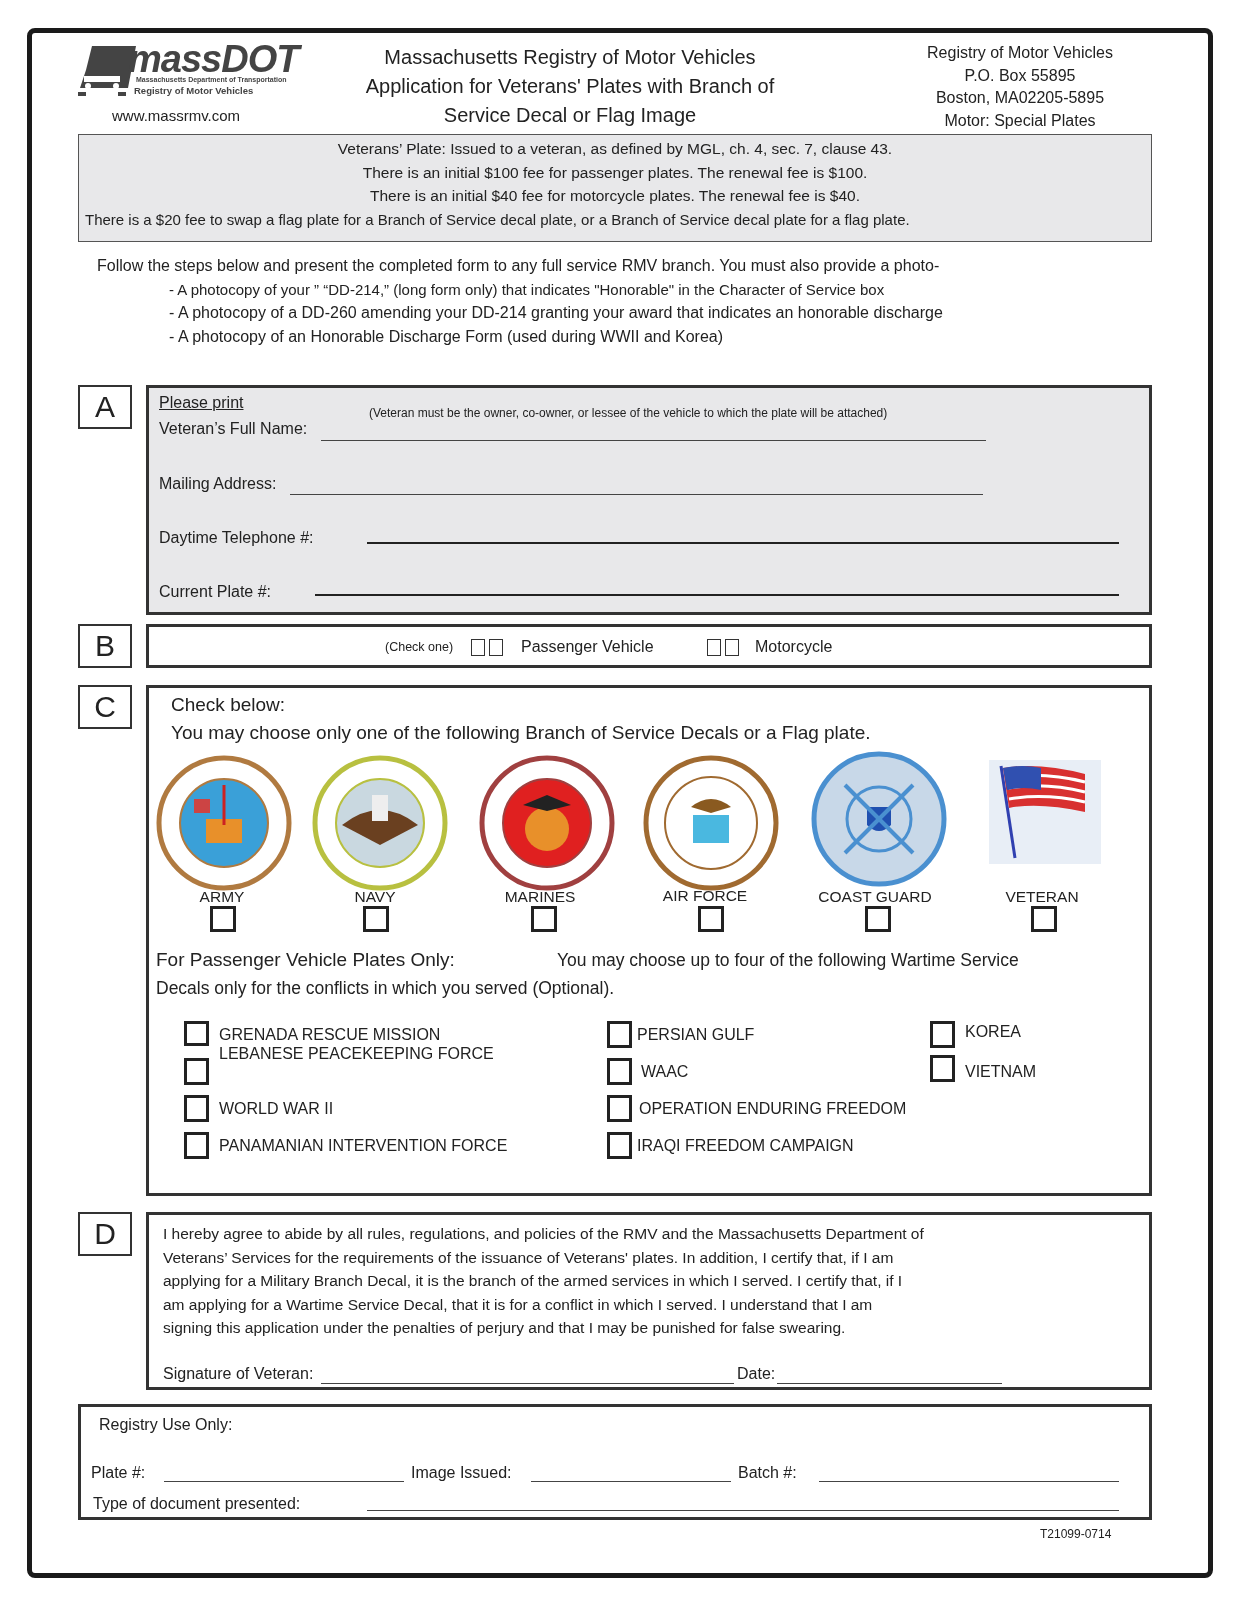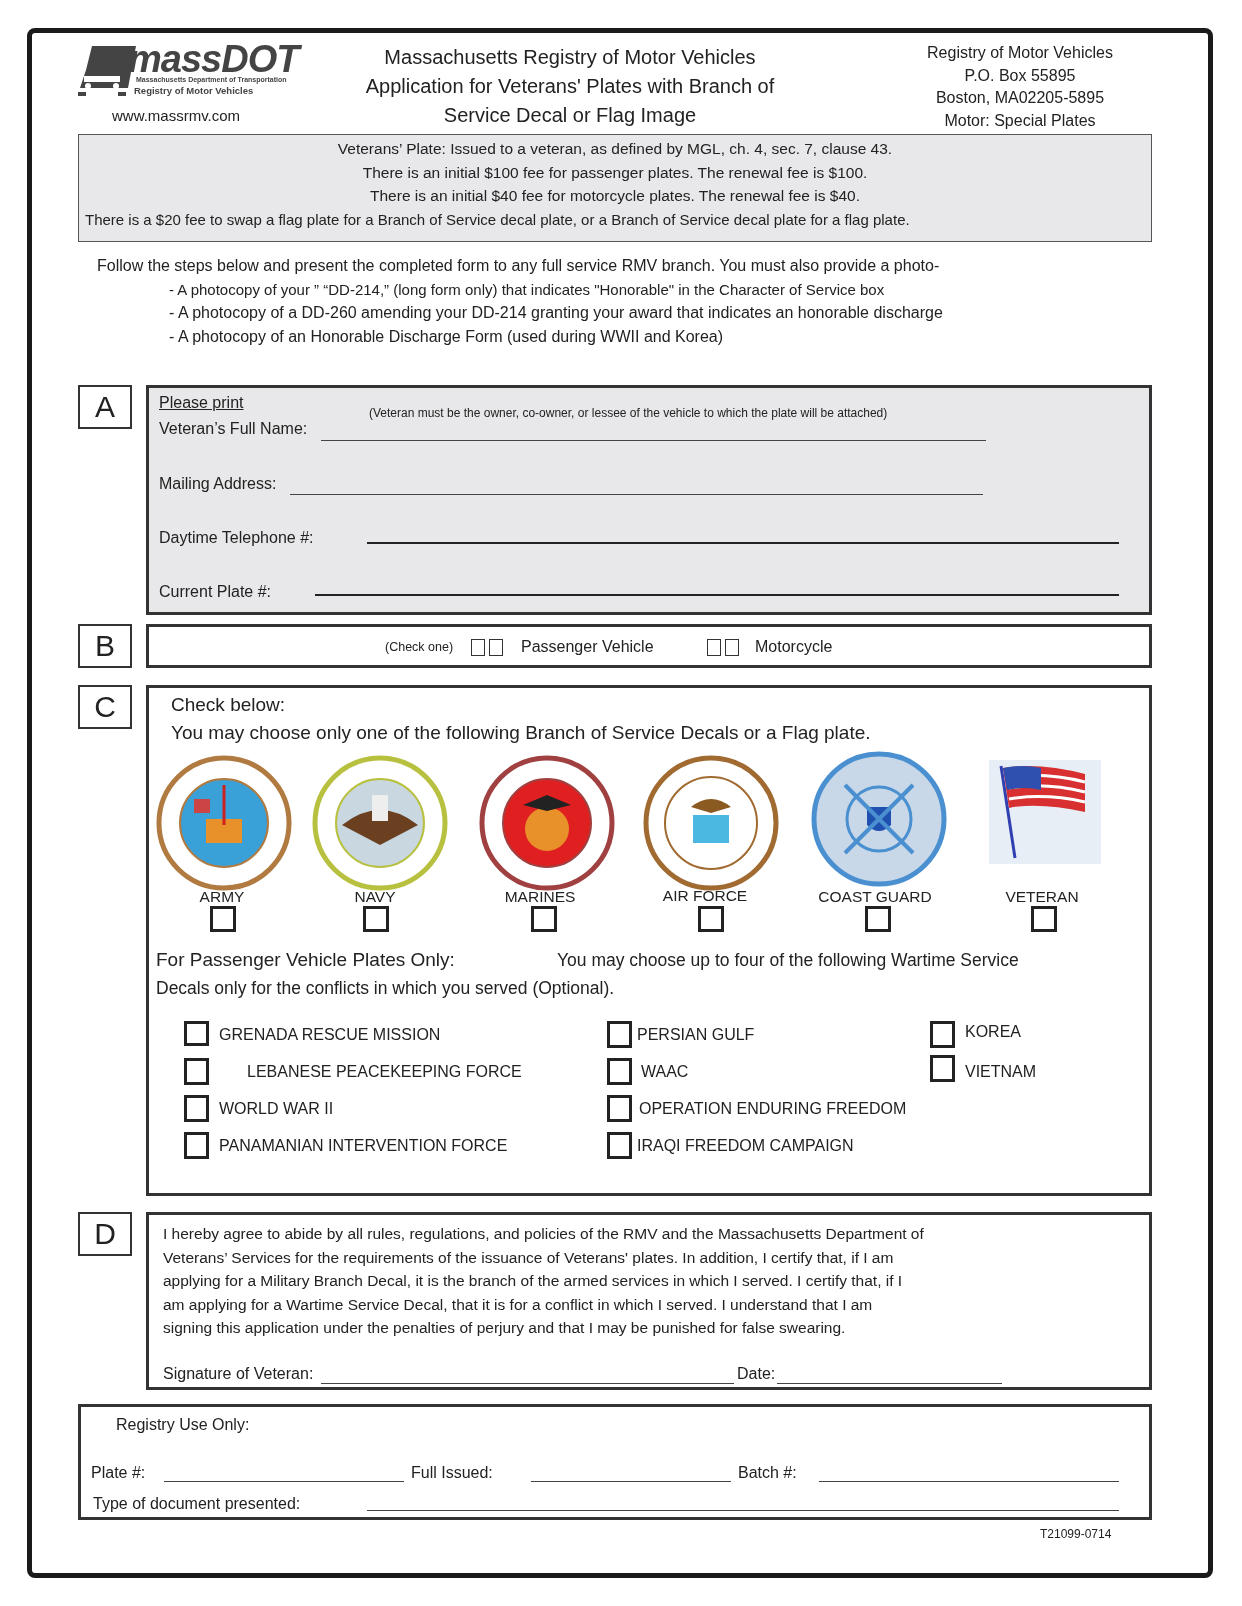--- a/index.html
+++ b/index.html
@@ -174,21 +174,21 @@
   <span class="seal-label" style="left:813px;top:200px;">VETERAN</span>
   <div class="cb" style="left:882px;top:218px;width:26px;height:26px;"></div>
 
   <span class="abs" style="left:7px;top:261px;font-size:19px;text-align:right;">For Passenger Vehicle Plates Only:</span>
   <span class="abs" style="left:408px;top:262px;font-size:17.5px;">You may choose up to four of the following Wartime Service</span>
   <span class="abs" style="left:7px;top:290px;font-size:17.5px;">Decals only for the conflicts in which you served (Optional).</span>
 
   <div class="cb" style="left:35px;top:333px;width:25px;height:25px;"></div>
   <span class="conf" style="left:70px;top:338px;">GRENADA RESCUE MISSION</span>
   <div class="cb" style="left:35px;top:370px;width:25px;height:27px;"></div>
-  <span class="conf" style="left:70px;top:375px;margin-left:28px;">LEBANESE PEACEKEEPING FORCE</span>
+  <span class="conf" style="left:70px;top:357px;">LEBANESE PEACEKEEPING FORCE</span>
   <div class="cb" style="left:35px;top:407px;width:25px;height:27px;"></div>
   <span class="conf" style="left:70px;top:412px;">WORLD WAR II</span>
   <div class="cb" style="left:35px;top:444px;width:25px;height:27px;"></div>
   <span class="conf" style="left:70px;top:449px;">PANAMANIAN INTERVENTION FORCE</span>
 
   <div class="cb" style="left:458px;top:333px;width:25px;height:27px;"></div>
   <span class="conf" style="left:488px;top:338px;">PERSIAN GULF</span>
   <div class="cb" style="left:458px;top:370px;width:25px;height:27px;"></div>
   <span class="conf" style="left:492px;top:375px;">WAAC</span>
   <div class="cb" style="left:458px;top:407px;width:25px;height:27px;"></div>
@@ -211,24 +211,24 @@
     <div>am applying for a Wartime Service Decal, that it is for a conflict in which I served. I understand that I am</div>
     <div>signing this application under the penalties of perjury and that I may be punished for false swearing.</div>
   </div>
   <span class="abs lbl" style="left:14px;top:150px;">Signature of Veteran:</span>
   <div class="uline" style="left:172px;top:152px;width:413px;height:16px;"></div>
   <span class="abs lbl" style="left:588px;top:150px;">Date:</span>
   <div class="uline" style="left:628px;top:152px;width:225px;height:16px;"></div>
 </div>
 
 <div class="abs reg">
-  <span class="abs lbl" style="left:18px;top:9px;margin-left:17px;">Registry Use Only:</span>
+  <span class="abs lbl" style="left:18px;top:9px;">Registry Use Only:</span>
   <span class="abs lbl" style="left:10px;top:57px;">Plate #:</span>
   <div class="uline" style="left:83px;top:60px;width:240px;height:14px;"></div>
-  <span class="abs lbl" style="left:330px;top:57px;">Full Issued:</span>
+  <span class="abs lbl" style="left:330px;top:57px;">Image Issued:</span>
   <div class="uline" style="left:450px;top:60px;width:200px;height:14px;"></div>
   <span class="abs lbl" style="left:657px;top:57px;">Batch #:</span>
   <div class="uline" style="left:738px;top:60px;width:300px;height:14px;"></div>
   <span class="abs lbl" style="left:12px;top:88px;text-align:center;">Type of document presented:</span>
   <div class="uline" style="left:286px;top:89px;width:752px;height:14px;"></div>
 </div>
 
 <span class="abs" style="left:1040px;top:1527px;font-size:12px;">T21099-0714</span>
 
 </body></html>

